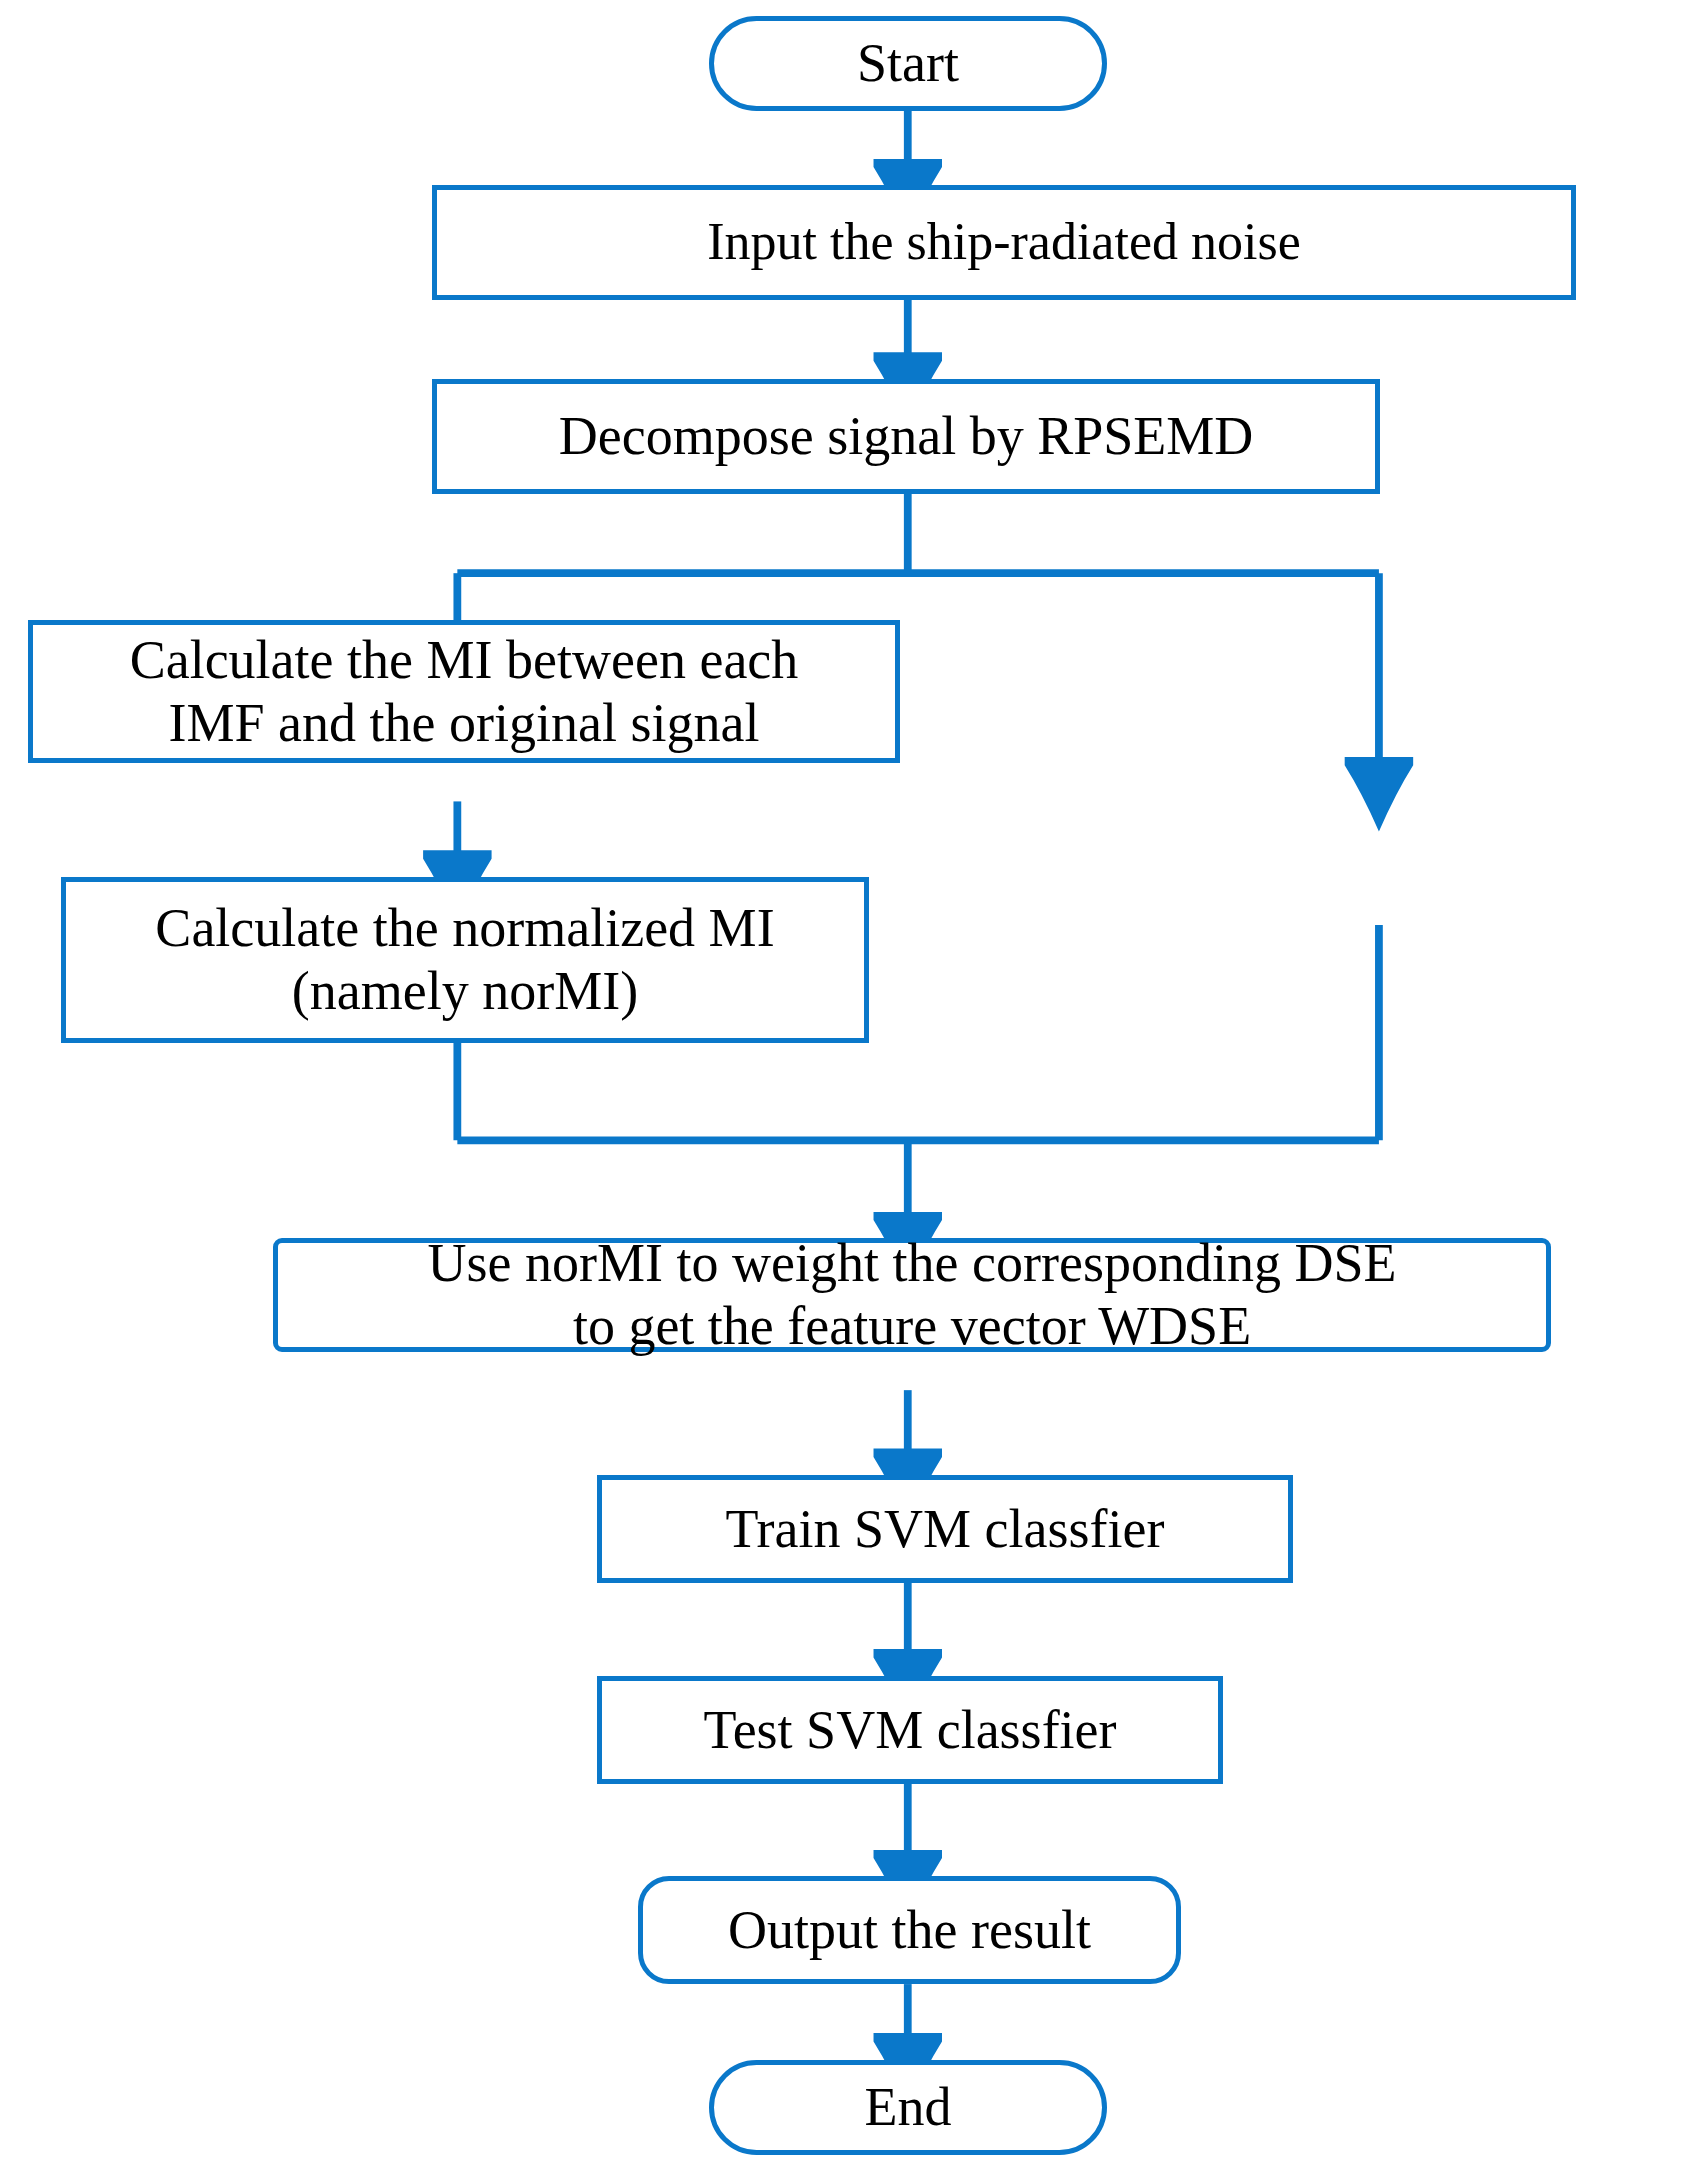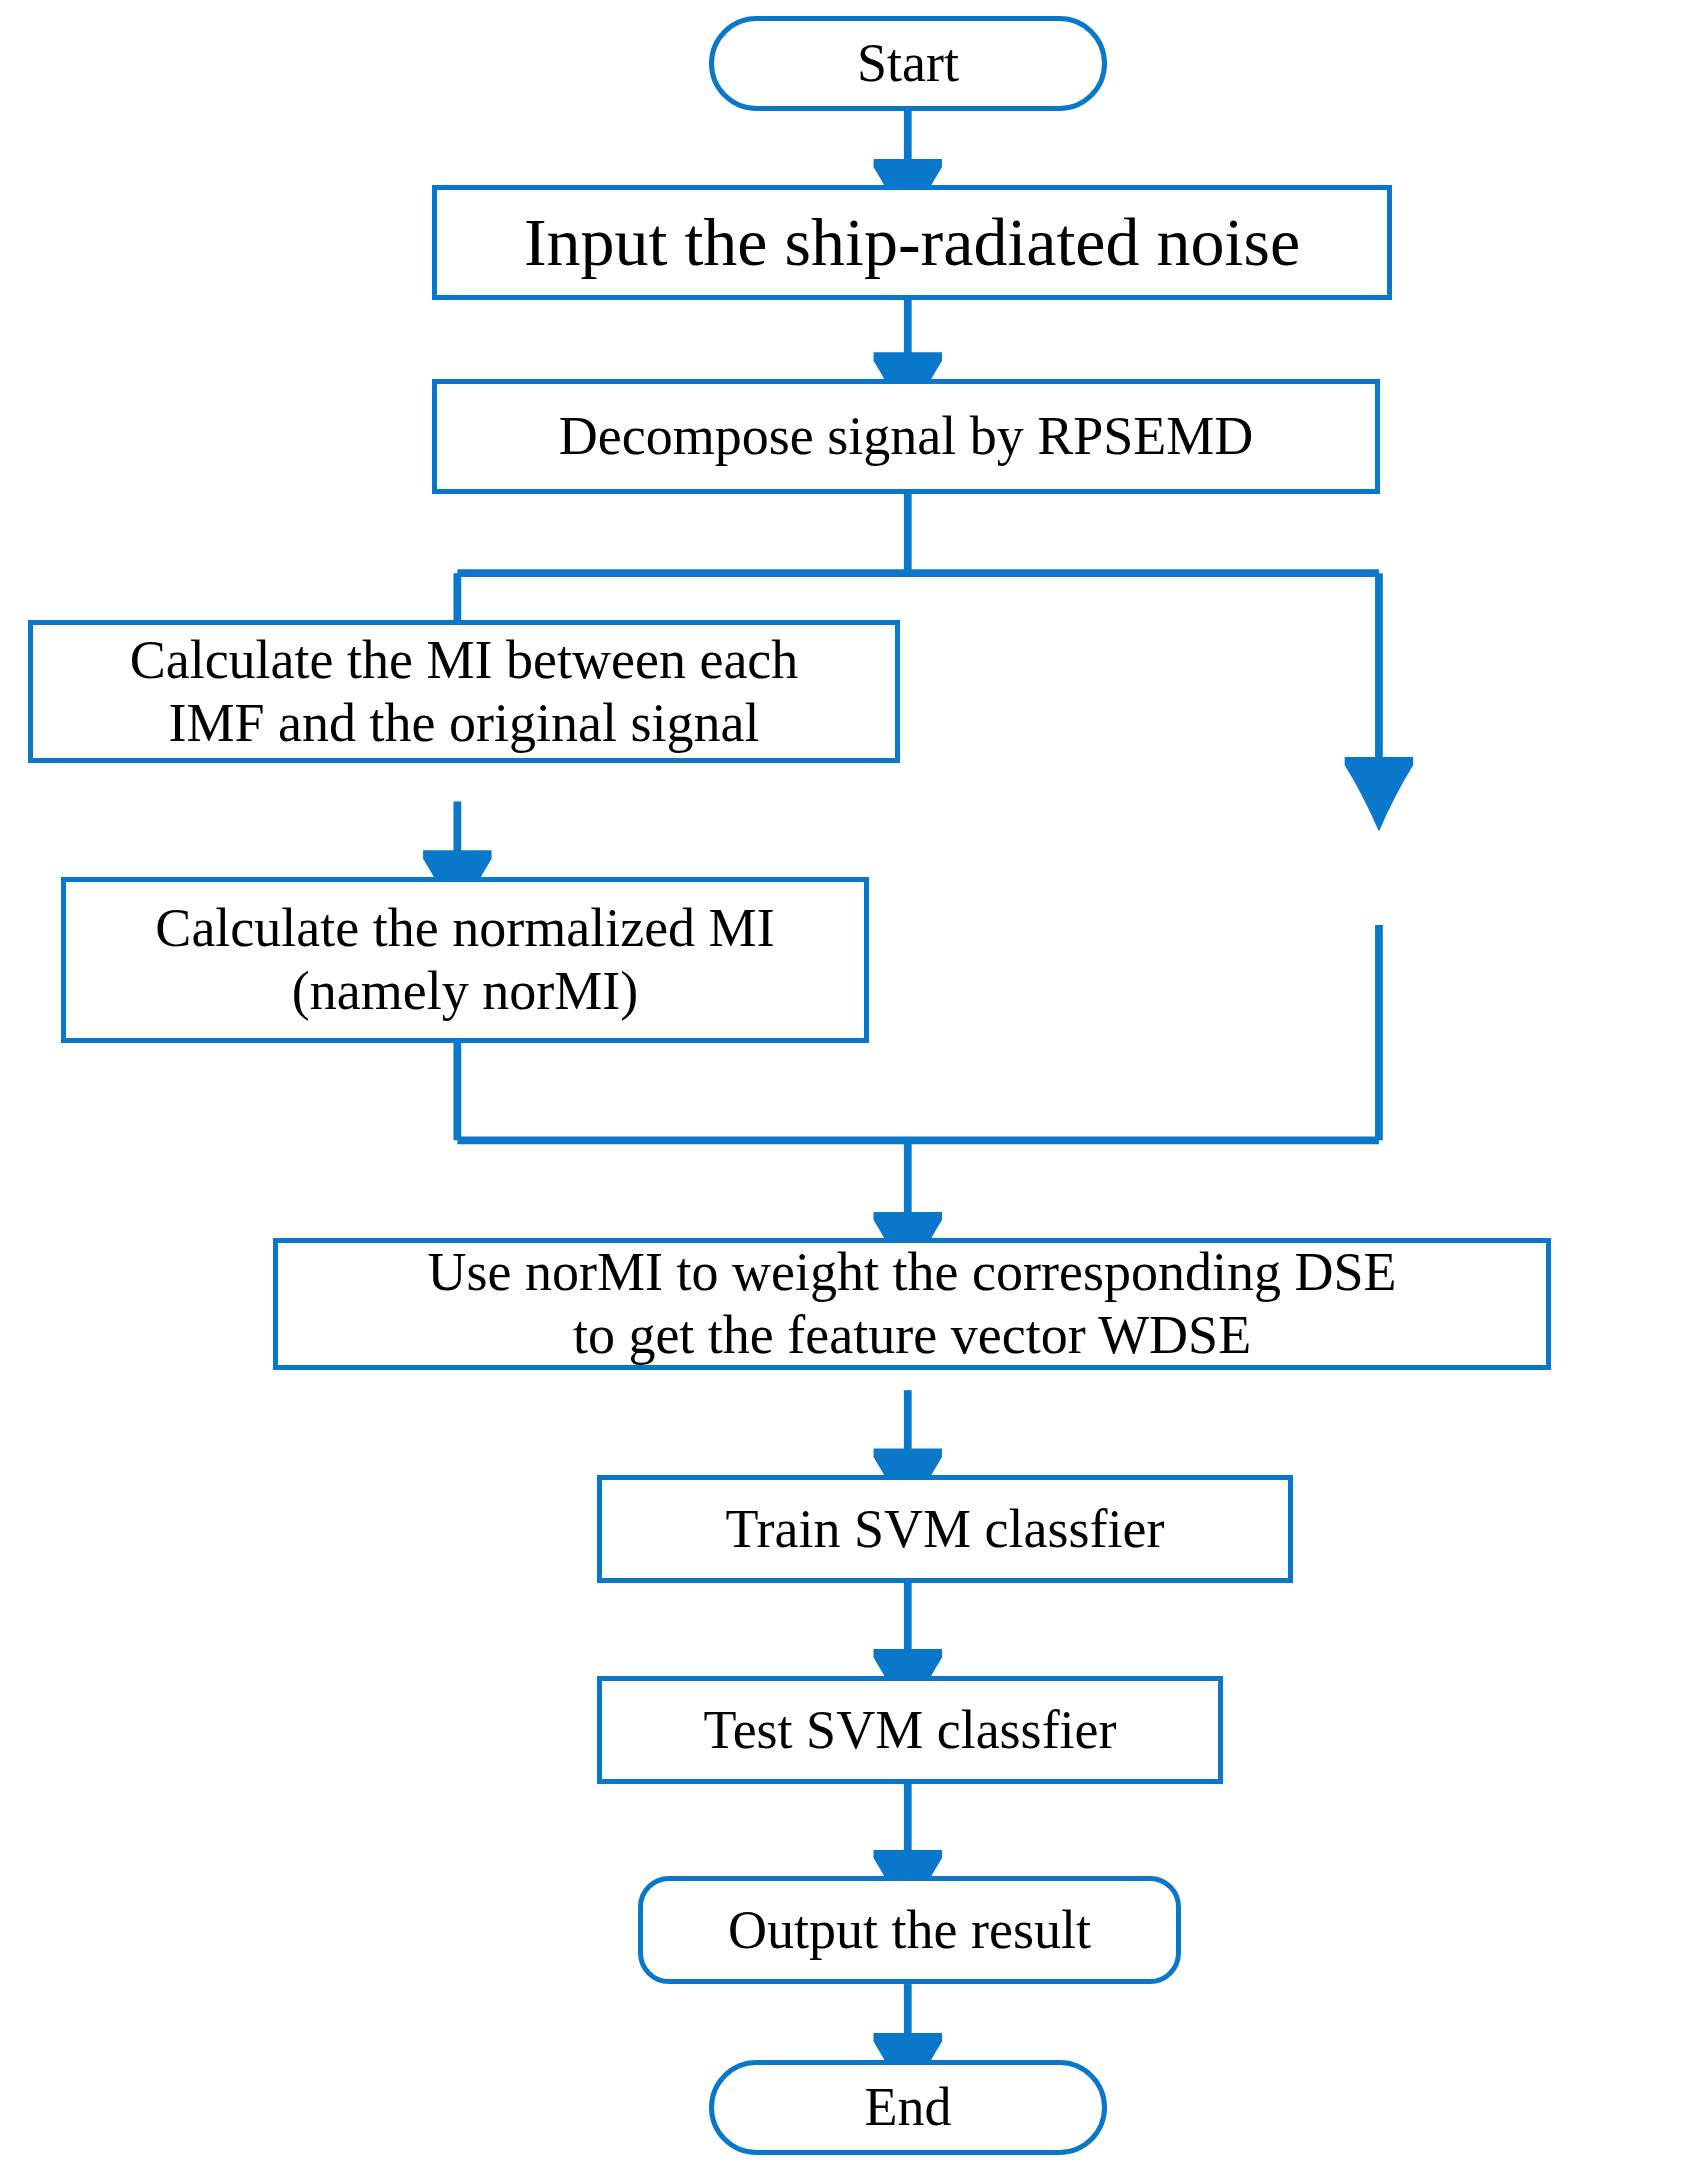--- a/index.html
+++ b/index.html
@@ -88,40 +88,40 @@
       <line x1="1050" y1="2063" x2="1050" y2="2152" marker-end="url(#arrowhead)"></line>
 
       <line x1="1050" y1="2295" x2="1050" y2="2364" marker-end="url(#arrowhead)"></line>
     </g>
   </svg>
 
   <div class="node terminator" id="n-start" style="left: 709px; top: 15.6px; width: 398px; height: 95px; font-size: 54px; border-color: rgb(10, 120, 202);">
     <span class="label">Start</span>
   </div>
 
-  <div class="node" id="n-input_noise" style="left: 432px; top: 185px; width: 960px; height: 115px; font-size: 68px; border-color: rgb(10, 120, 202);">
+  <div class="node" id="n-input_noise" style="left: 432px; top: 185px; width: 1144px; height: 115px; font-size: 52px; border-color: rgb(10, 120, 202);">
     <span class="label">Input the ship-radiated noise</span>
   </div>
 
   <div class="node" id="n-decompose" style="left: 432px; top: 379px; width: 948px; height: 115px; font-size: 54px; border-color: rgb(10, 120, 202);">
     <span class="label">Decompose signal by RPSEMD</span>
   </div>
 
   <div class="node" id="n-calc_mi" style="left: 28px; top: 620px; width: 872px; height: 143px; font-size: 54px; border-color: rgb(10, 120, 202);">
     <span class="label">Calculate the MI between each
 IMF and the original signal</span>
   </div>
 
 
   <div class="node" id="n-calc_normi" style="left: 61px; top: 877px; width: 808px; height: 166px; font-size: 54px; border-color: rgb(10, 120, 202);">
     <span class="label">Calculate the normalized MI
 (namely norMI)</span>
   </div>
 
-  <div class="node" id="n-weight_dse" style="left: 273px; top: 1238px; width: 1278px; height: 132px; font-size: 54px; border-color: rgb(10, 120, 202);">
+  <div class="node" id="n-weight_dse" style="left: 273px; top: 1238px; width: 1278px; height: 114px; font-size: 54px; border-color: rgb(10, 120, 202); border-radius: 9px;">
     <span class="label">Use norMI to weight the corresponding DSE
 to get the feature vector WDSE</span>
   </div>
 
   <div class="node" id="n-train_svm" style="left: 597px; top: 1475px; width: 696px; height: 108px; font-size: 54px; border-color: rgb(10, 120, 202);">
     <span class="label">Train SVM classfier</span>
   </div>
 
   <div class="node" id="n-test_svm" style="left: 597px; top: 1676px; width: 626px; height: 108px; font-size: 54px; border-color: rgb(10, 120, 202); text-align: right;">
     <span class="label">Test SVM classfier</span>

